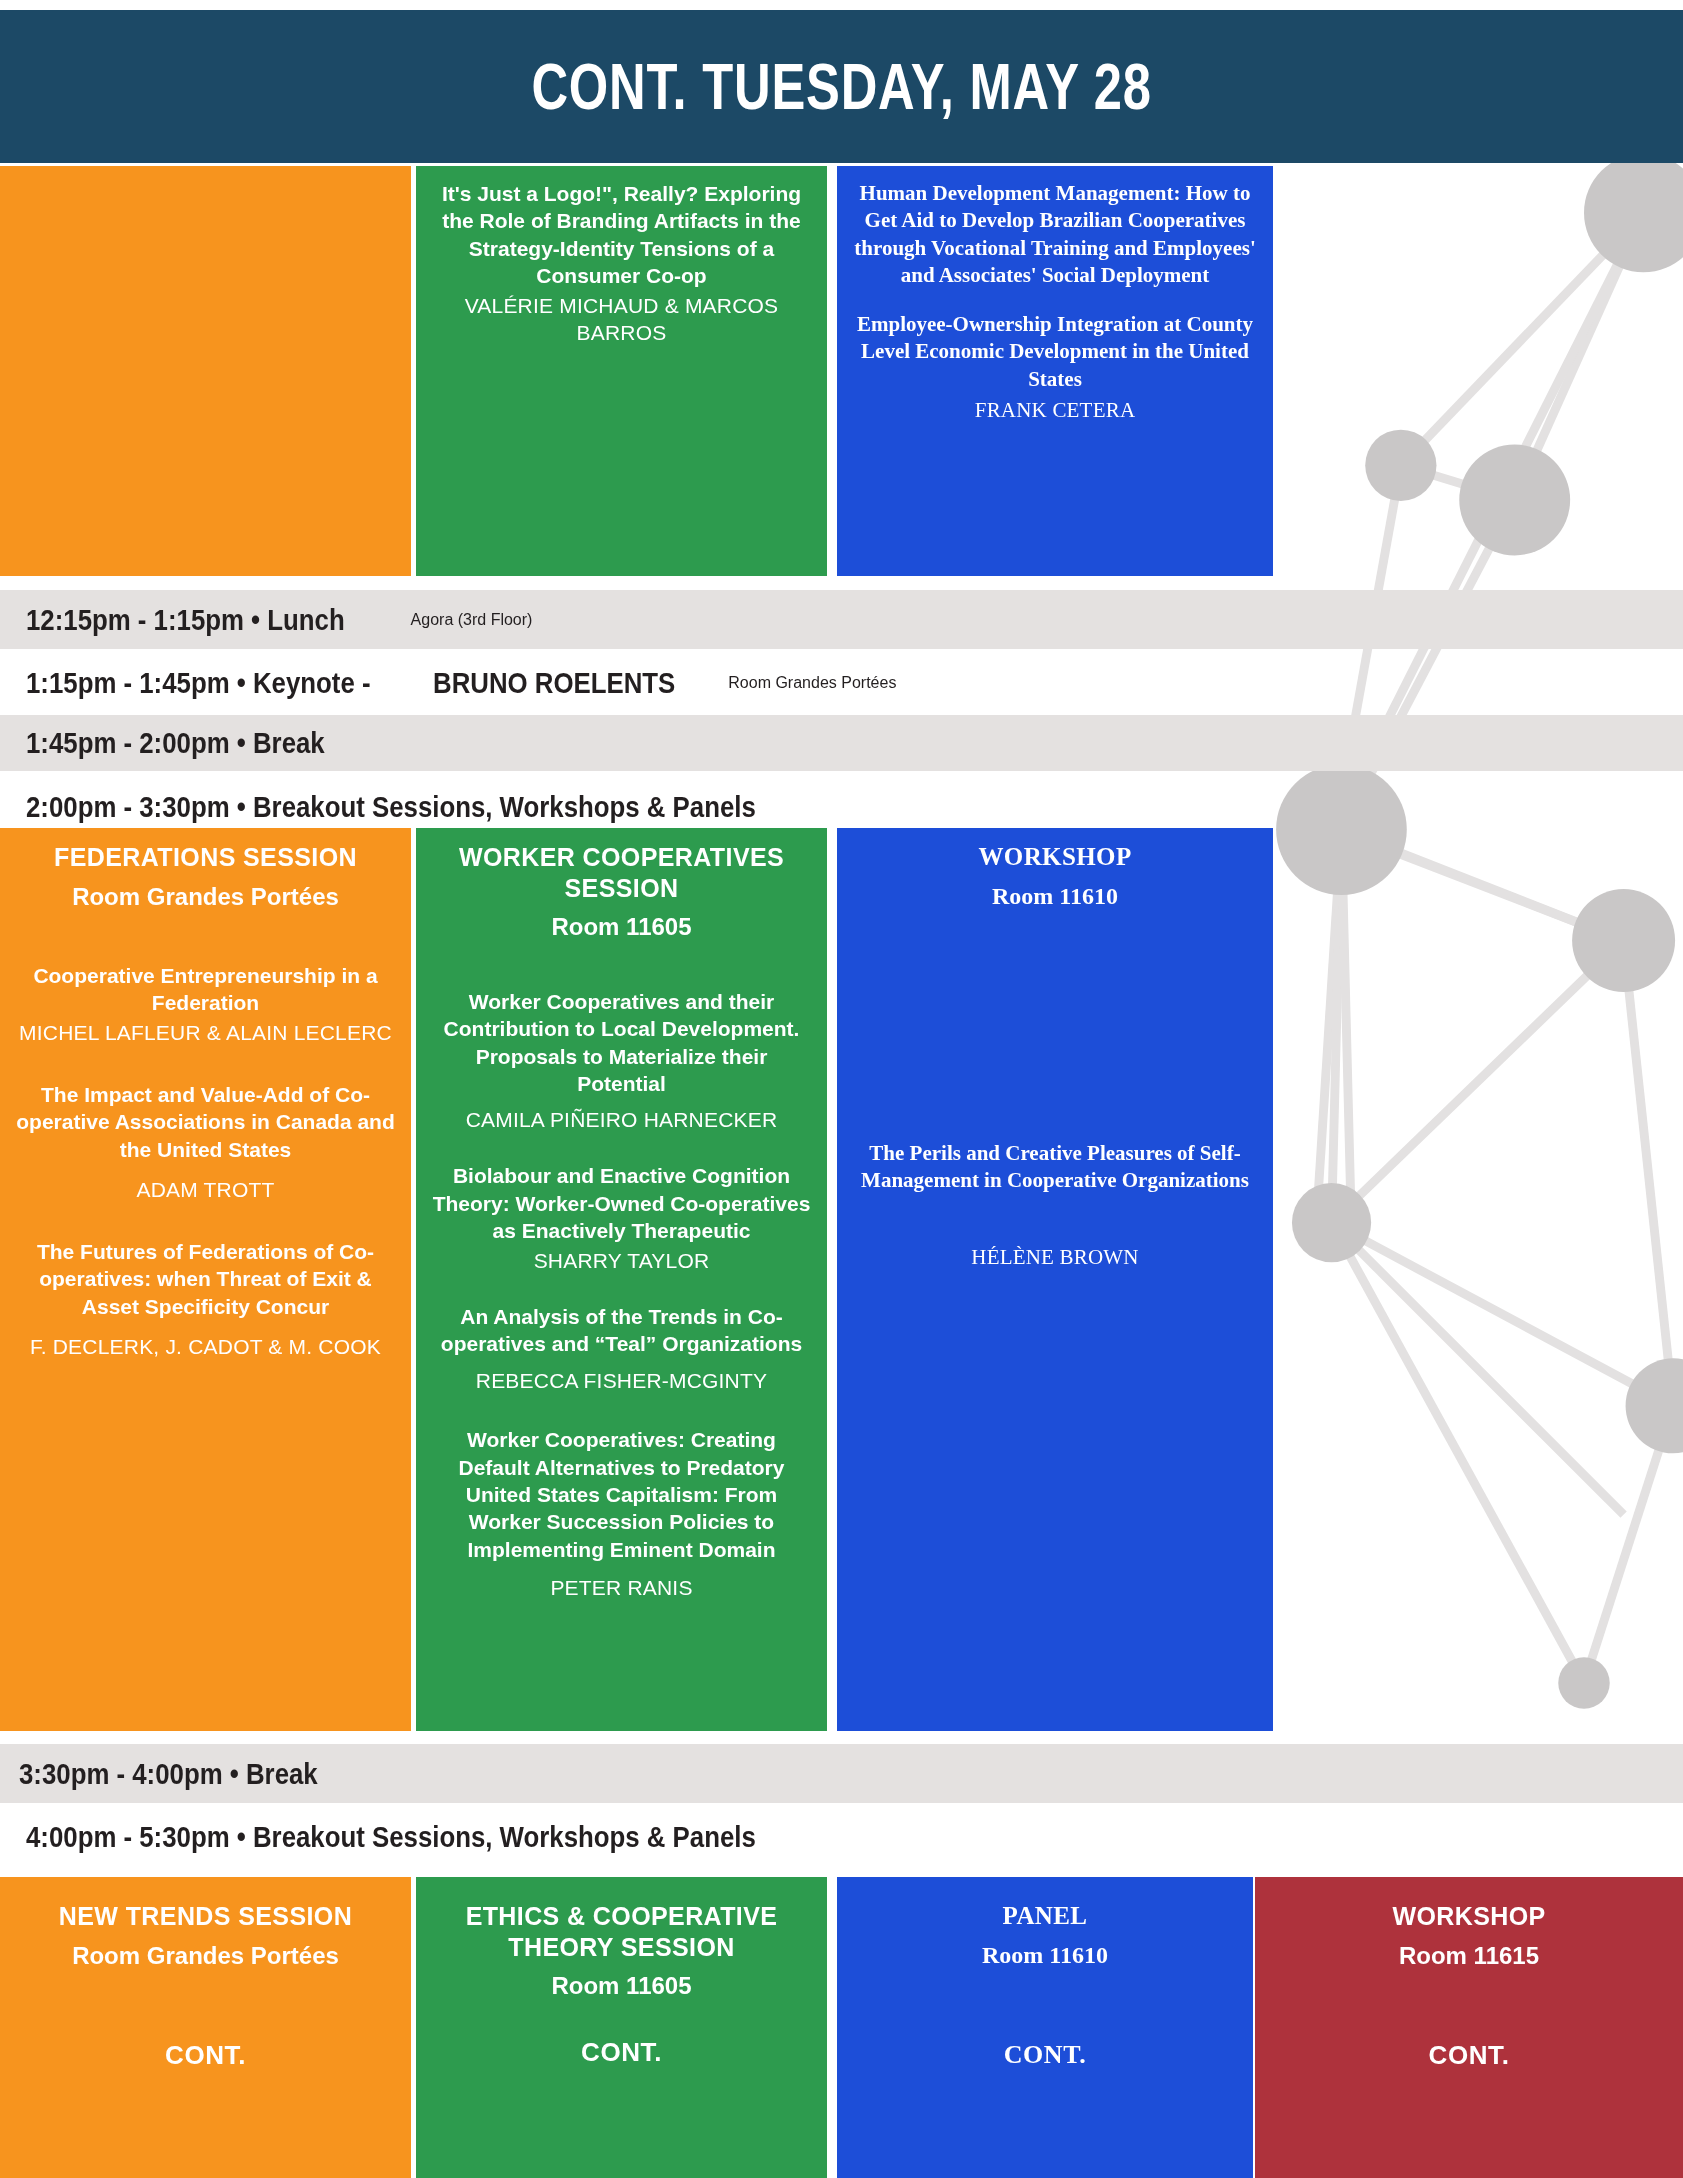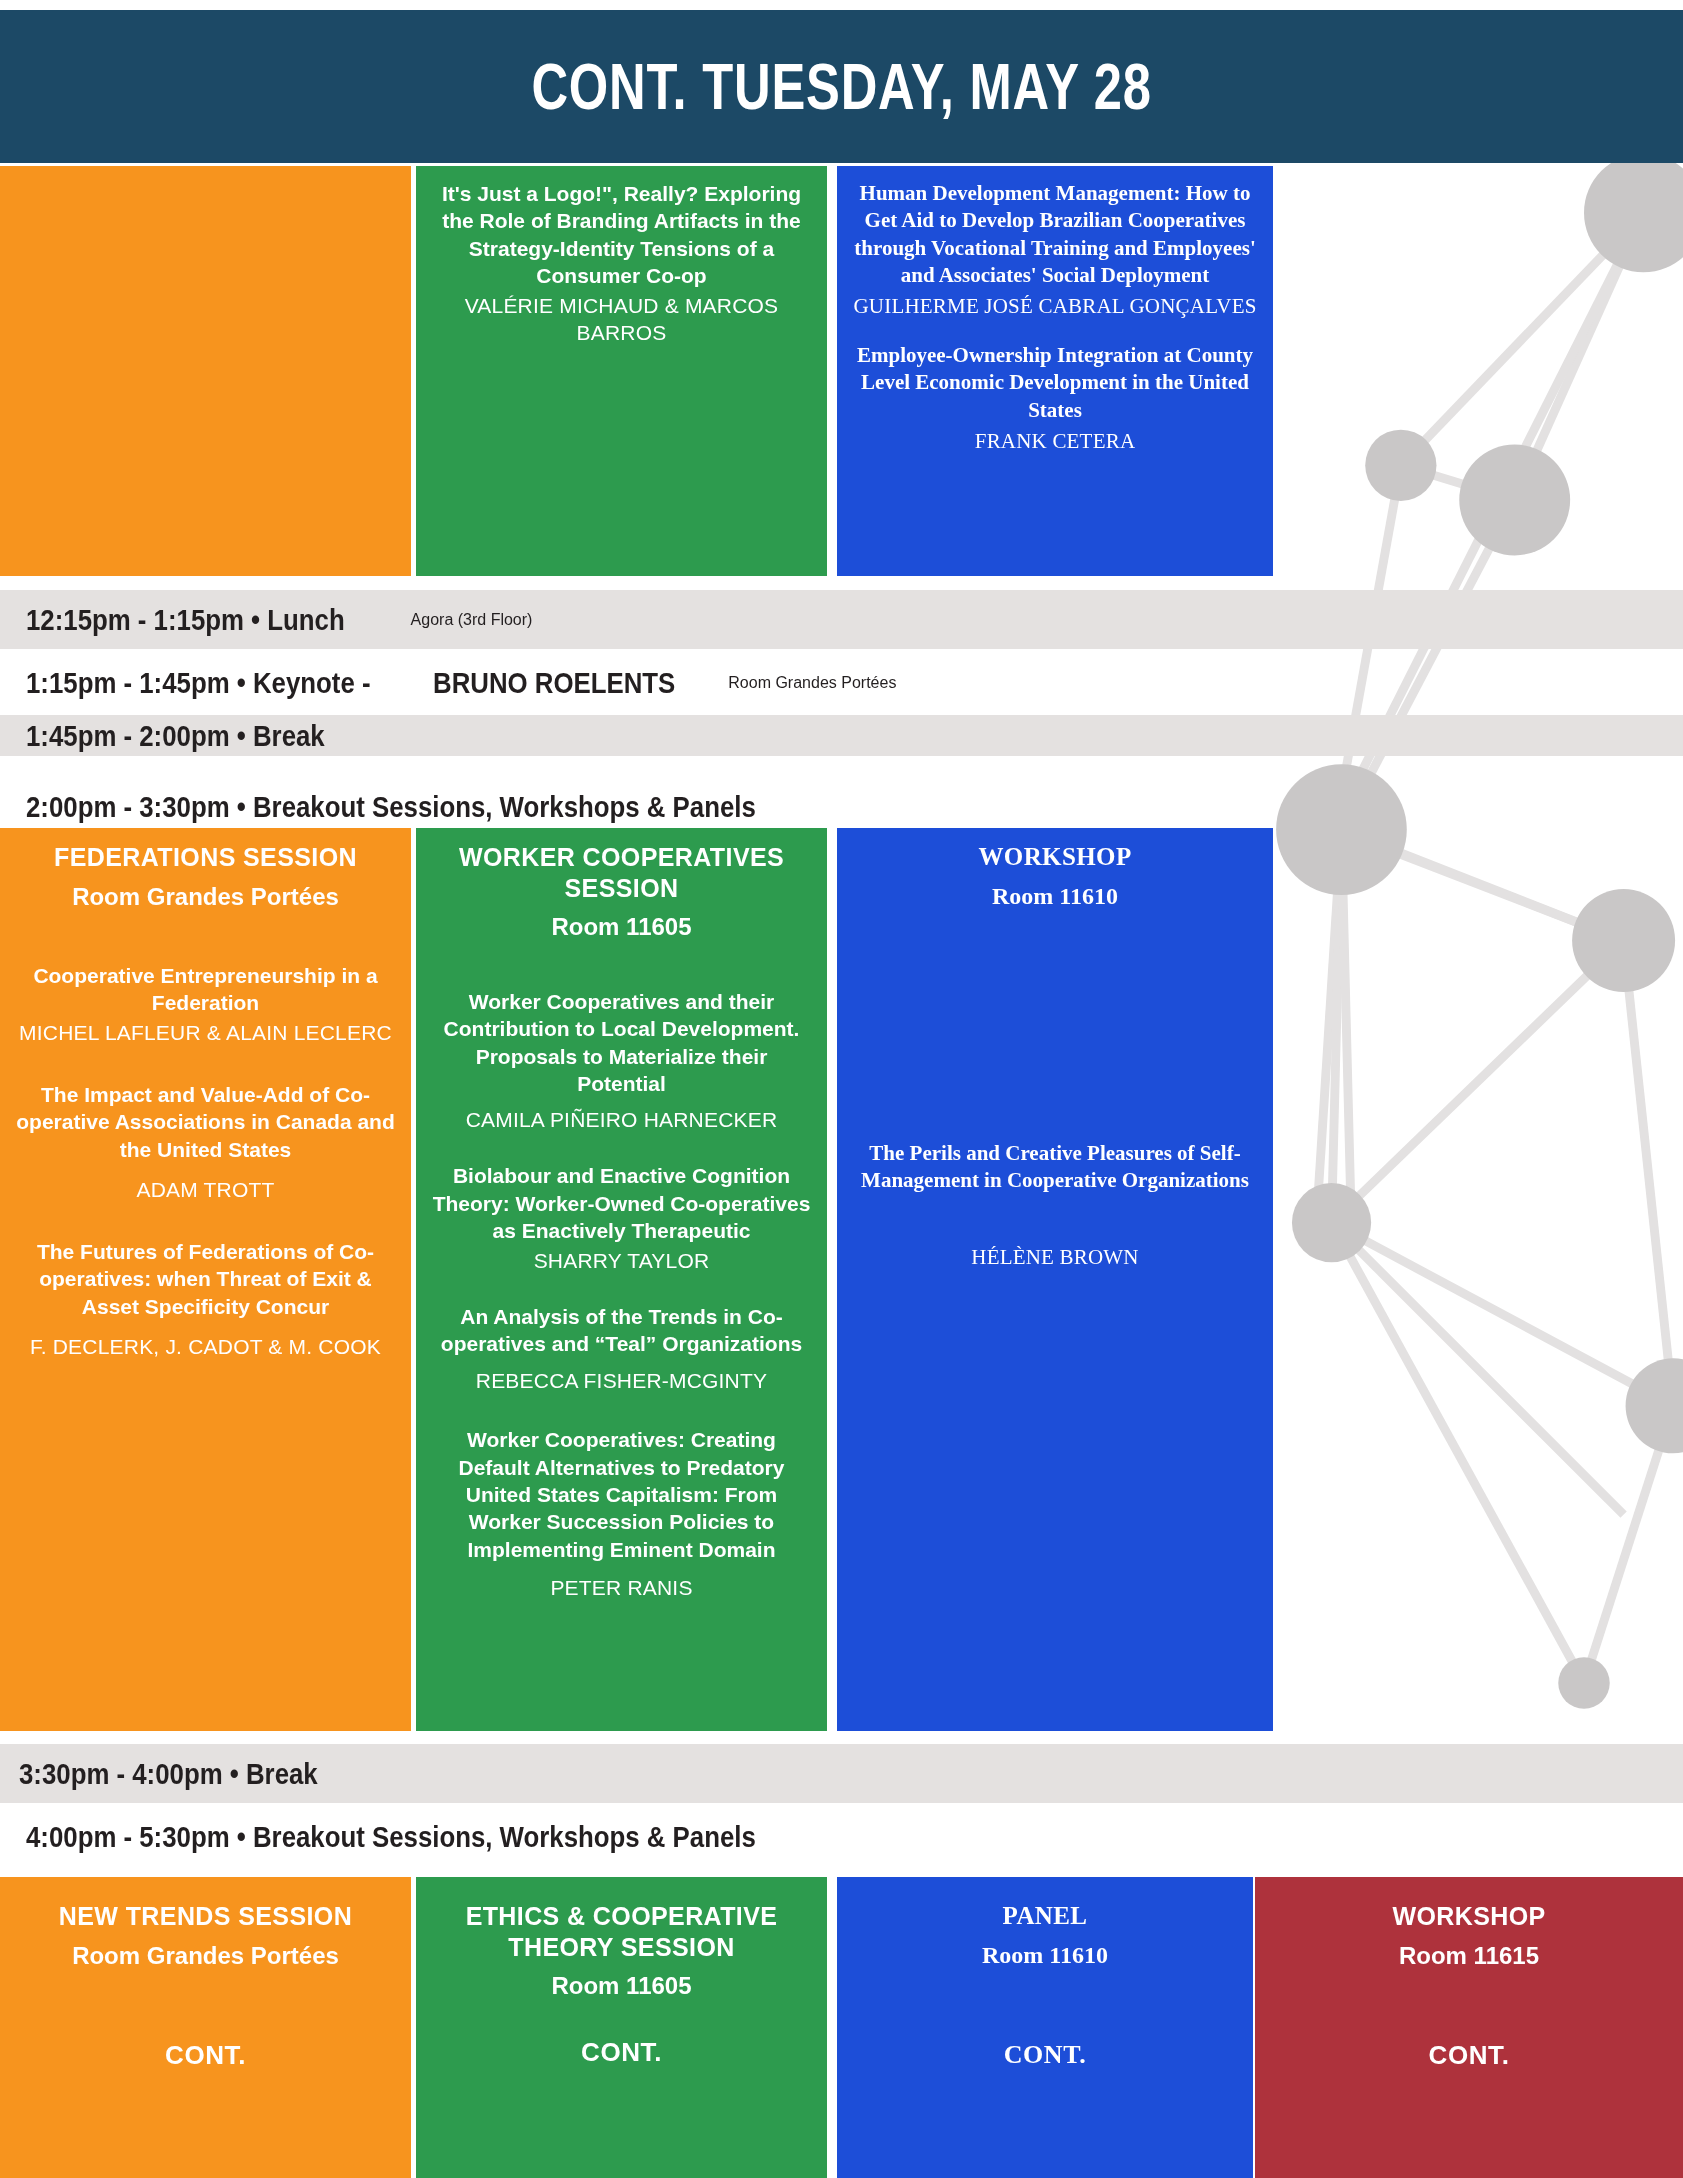--- a/index.html
+++ b/index.html
@@ -195,40 +195,39 @@
   <div class="card green" style="left:416px; top:166px; width:411px; height:410px;">
     <div class="talk">
       <p class="talk-title">It's Just a Logo!", Really? Exploring the Role of Branding Artifacts in the Strategy-Identity Tensions of a Consumer Co-op</p>
       <p class="talk-author">VALÉRIE MICHAUD &amp; MARCOS BARROS</p>
     </div>
   </div>
 
   <div class="card blue" style="left:837px; top:166px; width:436px; height:410px;">
     <div class="talk">
       <p class="talk-title">Human Development Management: How to Get Aid to Develop Brazilian Cooperatives through Vocational Training and Employees' and Associates' Social Deployment</p>
-      <p class="talk-author">GUILHERME JOSÉ CABRAL GONÇALVES</p>
     </div>
     <div class="talk">
       <p class="talk-title">Employee-Ownership Integration at County Level Economic Development in the United States</p>
       <p class="talk-author">FRANK CETERA</p>
     </div>
   </div>
 
   <div class="time-row shaded" style="top:590px; height:59px;">
     <span class="time-strong">12:15pm - 1:15pm • Lunch</span>
     <span class="time-loc">Agora (3rd Floor)</span>
   </div>
 
   <div class="time-row plain" style="top:653px; height:59px;">
     <span class="time-strong">1:15pm - 1:45pm • Keynote -</span>
     <span class="time-name">BRUNO ROELENTS</span>
     <span class="time-loc">Room Grandes Portées</span>
   </div>
 
-  <div class="time-row shaded" style="top:715px; height:41px;">
+  <div class="time-row shaded" style="top:715px; height:56px;">
     <span class="time-strong">1:45pm - 2:00pm • Break</span>
   </div>
 
   <div class="time-row plain" style="top:778px; height:57px;">
     <span class="time-strong">2:00pm - 3:30pm • Breakout Sessions, Workshops &amp; Panels</span>
   </div>
 
   <div class="card orange" style="left:0px; top:828px; width:411px; height:903px;">
     <div class="card-title">FEDERATIONS SESSION</div>
     <div class="card-room">Room Grandes Portées</div>

